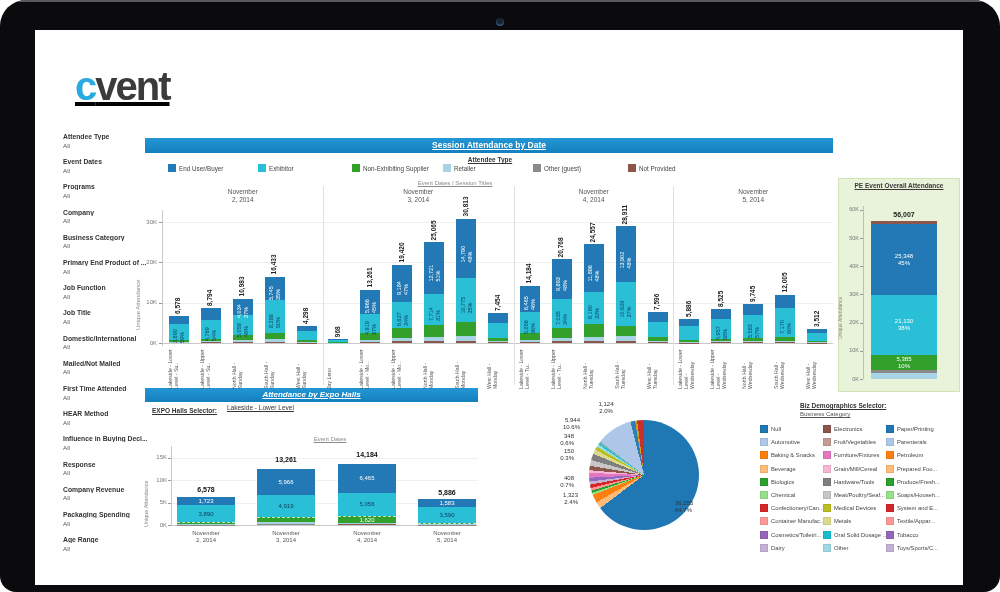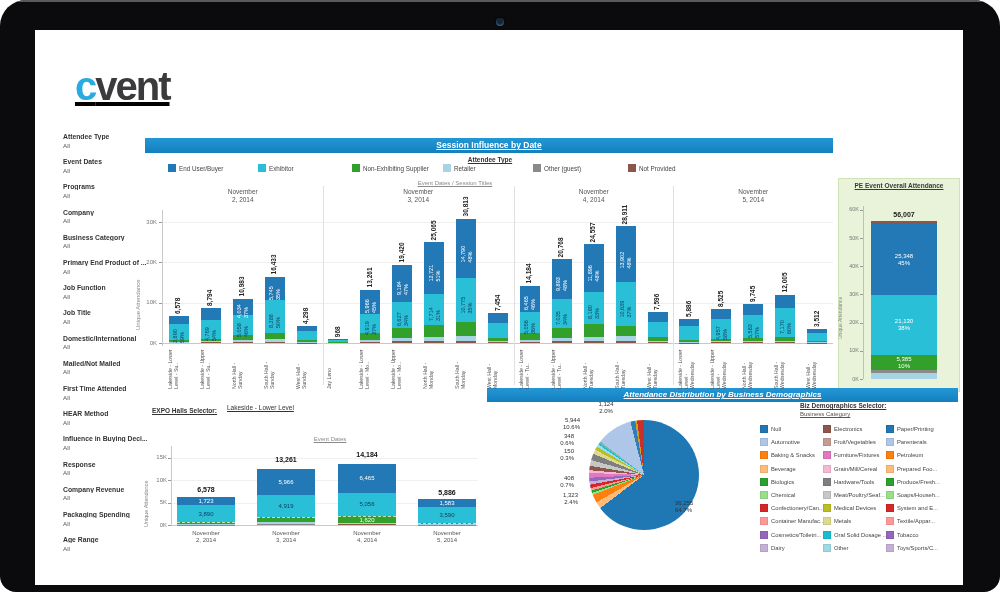--- a/index.html
+++ b/index.html
@@ -25,21 +25,21 @@
 <body>
 
 <div class="stage">
   <div class="camera"></div>
   <div class="screen" id="screen">
 
     <div class="abs logo" style="left:40px;top:36px;"><span class="c1">c</span><span class="c2">vent</span></div>
 
     <div id="sidebar"></div>
 
-    <div class="abs hdr" style="left:110px;top:108px;width:688px;height:15px;font-size:8.5px;line-height:15px;">Session Influence by Date</div>
+    <div class="abs hdr" style="left:110px;top:108px;width:688px;height:15px;font-size:8.5px;line-height:15px;">Session Attendance by Date</div>
     <div class="abs" style="left:370px;top:126px;width:170px;text-align:center;font-size:6.5px;font-weight:bold;color:#333;">Attendee Type</div>
     <div id="session-legend"></div>
     <div class="abs small-cap" style="left:270px;top:150px;width:300px;">Event Dates  /  Session Titles</div>
     <div id="session-chart"></div>
 
     <div class="abs pe-panel" id="pe-panel" style="left:803px;top:148px;width:120px;height:212px;">
       <div class="abs" style="left:0;top:3px;width:120px;text-align:center;font-size:6.5px;font-weight:bold;color:#3a3a3a;">PE Event Overall Attendance</div>
     <div style="position: absolute; left: 2px; top: 196.5px; width: 18px; text-align: right; font-size: 5.5px; color: rgb(119, 119, 119);">0K</div>
         <div style="position: absolute; left: 21px; top: 200px; width: 3px; height: 1px; background: rgb(154, 154, 154);"></div>
         <div style="position: absolute; left: 2px; top: 168.3px; width: 18px; text-align: right; font-size: 5.5px; color: rgb(119, 119, 119);">10K</div>
@@ -75,26 +75,26 @@
             <div style="position: absolute; left: 0px; top: 50%; width: 100%; transform: translateY(-50%); text-align: center; font-size: 6px; color: rgb(255, 255, 255); line-height: 7px;">
               <div>25,348</div>
               <div>45%</div>
             </div>
           </div>
           <div style="position: absolute; left: 0px; bottom: 154.939px; width: 66px; height: 3.00086px; background: rgb(140, 86, 75);"></div>
         </div>
         <div style="position: absolute; left: 32px; top: 32.0603px; width: 66px; text-align: center; font-size: 7px; font-weight: bold; color: rgb(34, 34, 34);">56,007</div>
       </div>
 
+    <div class="abs hdr it" style="left:110px;top:358px;width:333px;height:14px;font-size:8px;line-height:14px;">Attendance by Expo Halls</div>
     <span class="abs sel-label" style="left:117px;top:377px;">EXPO Halls Selector:</span>
     <span class="abs sel-value" style="left:192px;top:374px;">Lakeside - Lower Level</span>
     <div class="abs small-cap" style="left:230px;top:406px;width:130px;">Event Dates</div>
     <div id="expo-chart"></div>
 
-    <div class="abs hdr it" style="left:452px;top:358px;width:471px;height:14px;font-size:8px;line-height:14px;">Attendance Distribution by Business Demographics</div>
     <div class="abs sel-label" style="left:765px;top:372px;">Biz Demographics Selector:</div>
     <div class="abs" style="left:765px;top:381px;font-size:6px;color:#555;">Business Category</div>
     <div id="pie-area" style="position: absolute; left: 0px; top: 0px; width: 0px; height: 0px;"></div>
     <div id="demo-legend"></div>
 
   <div style="position: absolute; left: 28px; top: 103px; width: 84px; height: 22px;">
         <div style="position: absolute; left: 0px; top: 0px; width: 84px; font-size: 6.8px; font-weight: bold; color: rgb(51, 51, 51); white-space: nowrap; overflow: hidden;">Attendee Type</div>
         <div style="position: absolute; left: 0px; top: 8.5px; font-size: 6.2px; color: rgb(85, 85, 85);">All</div>
       </div>
       <div style="position: absolute; left: 28px; top: 128.2px; width: 84px; height: 22px;">

